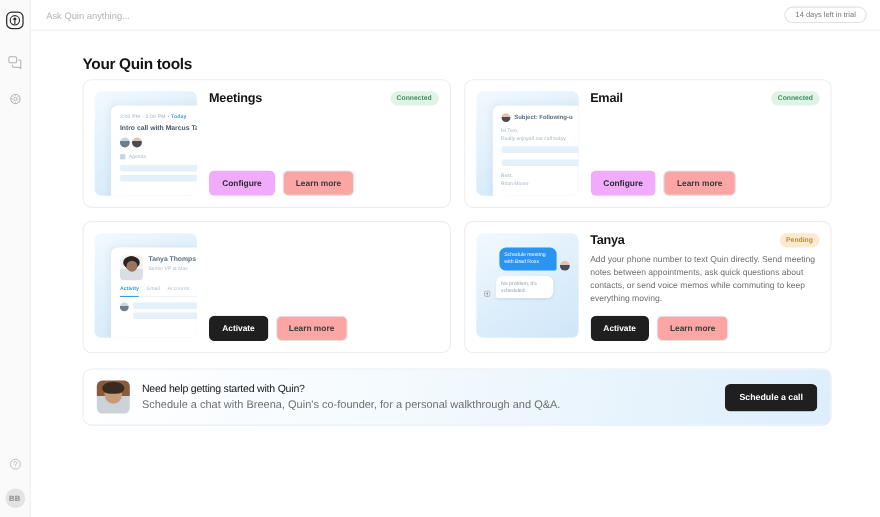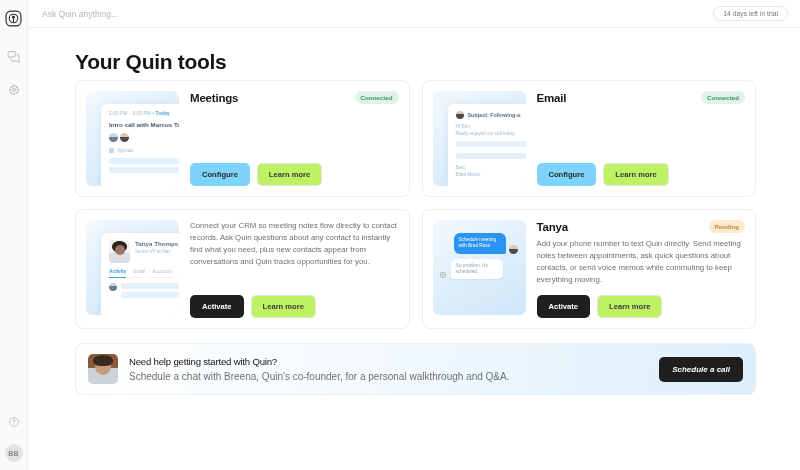--- a/index.html
+++ b/index.html
@@ -66,21 +66,21 @@
     white-space: nowrap; background: #fff; cursor: pointer;
   }
 
   
   .content {
     flex: 1 1 auto; overflow: hidden;
     padding: 22px 44px 0 47px;
     background: #ffffff;
   }
   .page-title {
-    font-size: 21px; font-weight: 700; color: #141414;
+    font-size: 14px; font-weight: 700; color: #141414;
     letter-spacing: -.3px; margin-bottom: 6px;
   }
   .page-sub { font-size: 8.6px; color: #9a9a9a; margin-bottom: 16px; }
 
   
   .grid {
     display: grid;
     grid-template-columns: 1fr 1fr;
     gap: 12px;
   }
@@ -177,23 +177,23 @@
   .badge.connected { background: #dff3e6; color: #3f8f5f; }
   .badge.pending { background: #fcead0; color: #c4873a; }
   .card-desc { font-size: 7.8px; line-height: 1.55; color: #6f6f6f; margin-bottom: 9px; }
   .card-actions { display: flex; gap: 7px; margin-top: auto; }
   .btn {
     font-family: "Liberation Sans", sans-serif;
     font-size: 7.6px; font-weight: 600;
     padding: 6px 11px; border-radius: 5px;
     cursor: pointer; white-space: nowrap; border: 1px solid transparent;
   }
-  .btn.grey { background: #7dd3fc; color: #2b2b2b; }
+  .btn.grey { background: #f0abfc; color: #2b2b2b; }
   .btn.dark { background: #1f1f1f; color: #fff; }
-  .btn.ghost { background: #bef264; color: #3a3a3a; border-color: #e4e4e4; }
+  .btn.ghost { background: #fca5a5; color: #3a3a3a; border-color: #e4e4e4; }
 
   
   .banner {
     margin-top: 14px;
     border: 1px solid #e8eef3; border-radius: 8px;
     background: linear-gradient(100deg,#ffffff 0%, #f4fafe 42%, #ddeefb 100%);
     padding: 10px 12px;
     display: flex; align-items: center; gap: 11px;
   }
   .banner-photo {
@@ -205,21 +205,21 @@
     content:""; position:absolute; left:7px; top:4px; width:16px; height:17px;
     border-radius:50%; background:#c89a7c;
   }
   .banner-photo::after {
     content:""; position:absolute; left:5px; top:1px; width:20px; height:11px;
     border-radius:50% 50% 40% 40%; background:#3a2a20;
   }
   .banner-text { flex: 1 1 auto; min-width: 0; }
   .banner-title { font-size: 9.6px; font-weight: 400; color: #141414; letter-spacing: -.2px; margin-bottom: 4px; }
   .banner-sub { font-size: 10px; color: #6f6f6f; }
-  .btn.schedule { background: #1f1f1f; color: #fff; font-size: 8px; padding: 7px 12px; border-radius: 5px; font-style: italic; }
+  .btn.schedule { background: #1f1f1f; color: #fff; font-size: 8px; padding: 7px 12px; border-radius: 5px; }
 </style>
 </head>
 <body>
 
 <div class="app">
 
   <div class="rail">
     <div class="rail-logo">
       <svg width="17" height="17" viewBox="0 0 24 24" fill="none">
         <rect x="1.5" y="1.5" width="21" height="21" rx="6.5" stroke="#2b2b2b" stroke-width="1.6"></rect>
@@ -352,21 +352,20 @@
               <div class="crm-row">
                 <div class="face f1"></div>
                 <div class="crm-lines">
                   <div class="bar"></div>
                   <div class="bar"></div>
                 </div>
               </div>
             </div>
           </div>
           <div class="card-body">
-            <div class="card-desc">Connect your CRM so meeting notes flow directly to contact records. Ask Quin questions about any contact to instantly find what you need, plus new contacts appear from conversations and Quin tracks opportunities for you.</div>
             <div class="card-actions">
               <button class="btn dark">Activate</button>
               <button class="btn ghost">Learn more</button>
             </div>
           </div>
         </div>
 
         <div class="card">
           <div class="thumb">
             <div class="ph-wrap">

